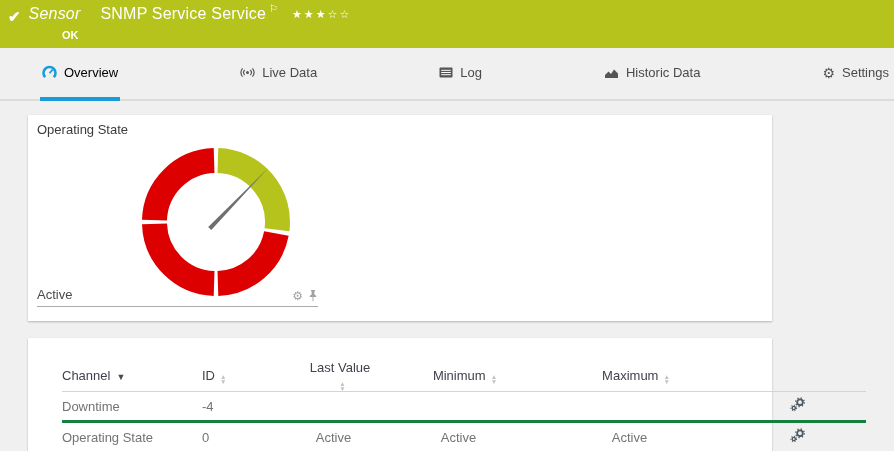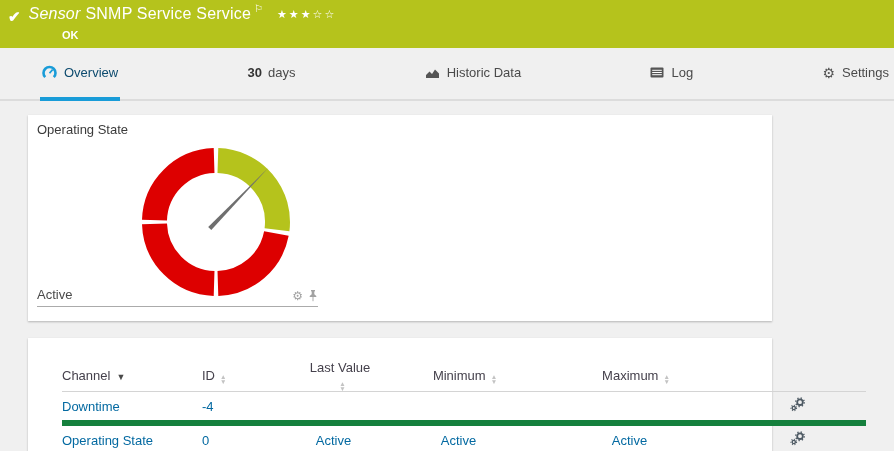--- a/index.html
+++ b/index.html
@@ -5,34 +5,34 @@
   html,body{margin:0;padding:0;}
   body{
     width:894px;height:451px;overflow:hidden;background:#f0f0f0;
     font-family:"Liberation Sans",sans-serif;-webkit-font-smoothing:antialiased;
   }
   
   .sensor-header{height:48px;background:#b5c31c;color:#fff;position:relative;}
   .hdr-row{position:absolute;left:8px;top:5px;display:flex;align-items:flex-start;white-space:nowrap;}
   .check{font-size:15px;font-weight:bold;margin:3px 8px 0 0;}
   .title{font-size:16px;letter-spacing:.2px;}
-  .title .type{font-style:italic;margin-right:5px;}
+  .title .type{font-style:italic;margin-right:20px;}
   .flag{font-size:10px;position:relative;top:-2px;margin-left:3px;}
   .stars{font-size:11px;letter-spacing:2px;margin:3px 0 0 14px;}
   .ok-label{position:absolute;left:62px;top:29px;font-size:11px;font-weight:bold;}
   
   .tabbar{
     display:flex;justify-content:space-between;align-items:stretch;
     height:51px;padding:0 3px 0 40px;border-bottom:2px solid #dcdcdc;box-sizing:content-box;
   }
   .tab{
     display:flex;align-items:center;gap:7px;font-size:13px;color:#4a4a4a;
     padding:0 2px;margin-bottom:-2px;border-bottom:4px solid transparent;cursor:pointer;
   }
-  .tab.active{border-bottom-color:#199cd8;color:#0c4a6e;}
+  .tab.active{border-bottom-color:#199cd8;color:#000000;}
   .tab .num{font-weight:bold;color:#333;margin-right:6px;}
   .tab svg{display:block;}
   .gear-glyph{font-size:14px;color:#555;line-height:1;}
   
   .panel{
     background:#fff;width:744px;margin-left:28px;box-sizing:border-box;
     box-shadow:0 1px 2px rgba(0,0,0,.25);position:relative;
   }
   .gauge-panel{margin-top:14px;height:206px;}
   .panel-title{position:absolute;left:9px;top:7px;font-size:13px;color:#3b3b3b;}
@@ -44,21 +44,21 @@
   }
   .footer-icons{display:flex;align-items:center;gap:5px;}
   .small-gear{font-size:12px;color:#a2a2a2;line-height:1;cursor:pointer;}
   
   .table-panel{margin-top:17px;height:113px;padding-top:22px;}
   table.channels{border-collapse:collapse;margin-left:34px;width:804px;font-size:13px;table-layout:fixed;}
   col.c-channel{width:140px;} col.c-id{width:105px;} col.c-last{width:66px;}
   col.c-min{width:184px;} col.c-max{width:158px;} col.c-act{width:151px;}
   th{font-weight:normal;color:#45414c;text-align:left;height:30px;
      border-bottom:1px solid #d4d4d4;padding:0;}
-  td{color:#0369a1;height:28px;border-bottom:6px solid #15803d;padding:0;}
+  td{color:#737373;height:28px;border-bottom:3px solid #15803d;padding:0;}
   th.r,td.r{text-align:center;}
   td.r{padding-right:13px;}
   td.act{text-align:right;padding-right:60px;}
   .sort{display:inline-flex;flex-direction:column;margin-left:5px;vertical-align:1px;}
   .sort span{font-size:6.5px;line-height:5px;color:#c3c3c3;}
   .sort-active{color:#4a4a4a;font-size:9px;margin-left:6px;}
   .gears-btn{cursor:pointer;display:inline-block;}
 </style>
 </head>
 <body>
@@ -75,36 +75,43 @@
 
 <nav class="tabbar">
   <div class="tab active">
     <svg width="15" height="15" viewBox="0 0 15 15">
       <path d="M3.2 12.2 A6 6 0 1 1 11.8 12.2" fill="none" stroke="#199cd8" stroke-width="2.6"></path>
       <line x1="7.5" y1="8.2" x2="10.6" y2="4.6" stroke="#199cd8" stroke-width="1.7"></line>
     </svg>
     <span>Overview</span>
   </div>
   <div class="tab">
-    <span><span class="num">30</span><span>days</span></span>
-  </div>
-  <div class="tab">
-    <svg width="15" height="12" viewBox="0 0 15 12">
-      <polygon points="1,11 1,8 4.5,4.5 7,7 10,2.5 14,6.5 14,11" fill="#555"></polygon>
+    <svg width="15" height="15" viewBox="0 0 15 15">
+      <circle cx="7.5" cy="7.5" r="1.5" fill="#555"></circle>
+      <path d="M4.7 5 A3.6 3.6 0 0 0 4.7 10" fill="none" stroke="#555" stroke-width="1.2"></path>
+      <path d="M2.6 3.3 A6.1 6.1 0 0 0 2.6 11.7" fill="none" stroke="#555" stroke-width="1.2"></path>
+      <path d="M10.3 5 A3.6 3.6 0 0 1 10.3 10" fill="none" stroke="#555" stroke-width="1.2"></path>
+      <path d="M12.4 3.3 A6.1 6.1 0 0 1 12.4 11.7" fill="none" stroke="#555" stroke-width="1.2"></path>
     </svg>
-    <span>Historic Data</span>
+    <span>Live Data</span>
   </div>
   <div class="tab">
     <svg width="14" height="11" viewBox="0 0 14 11">
       <rect x="0.5" y="0.5" width="13" height="10" rx="1" fill="#555"></rect>
       <rect x="2.2" y="2.8" width="9.6" height="1" fill="#fff"></rect>
       <rect x="2.2" y="5" width="9.6" height="1" fill="#fff"></rect>
       <rect x="2.2" y="7.2" width="9.6" height="1" fill="#fff"></rect>
     </svg>
     <span>Log</span>
+  </div>
+  <div class="tab">
+    <svg width="15" height="12" viewBox="0 0 15 12">
+      <polygon points="1,11 1,8 4.5,4.5 7,7 10,2.5 14,6.5 14,11" fill="#555"></polygon>
+    </svg>
+    <span>Historic Data</span>
   </div>
   <div class="tab">
     <span class="gear-glyph">⚙</span>
     <span>Settings</span>
   </div>
 </nav>
 
 <section class="panel gauge-panel">
   <div class="panel-title">Operating State</div>
   <svg class="gauge-svg" width="360" height="200" viewBox="0 0 360 200">

